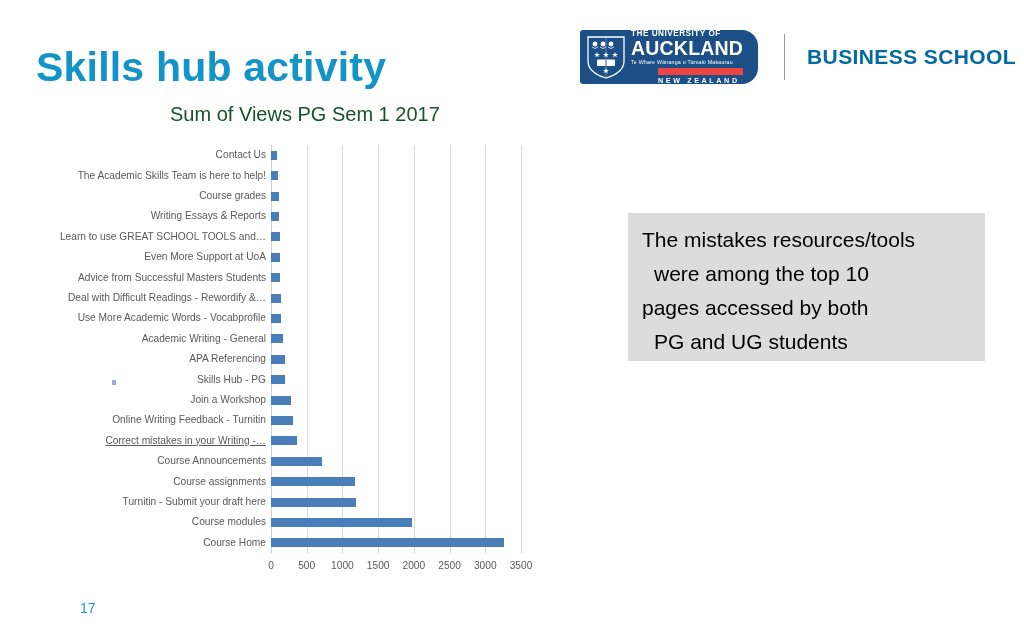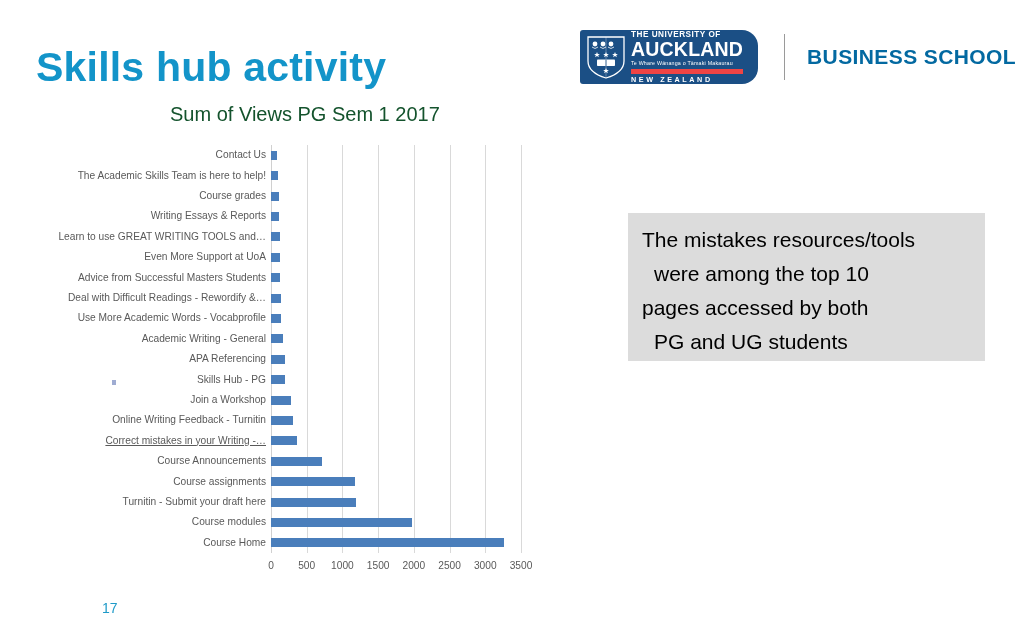--- a/index.html
+++ b/index.html
@@ -76,22 +76,23 @@
   .uoa-line3 {
     font-size: 5.3px;
     letter-spacing: 0.2px;
     margin-top: 2px;
   }
   .uoa-line4 {
     font-size: 7.2px;
     font-weight: bold;
     letter-spacing: 2.6px;
     margin-top: 2.5px;
-    border-top: 5px solid #ef4444;
+    border-top: 7px solid #ef4444;
     padding-top: 2px;
+    margin-left: 27px;
   }
   #logo-divider {
     width: 1px;
     height: 46px;
     background: #9a9a9a;
     margin: 0 22px 0 26px;
   }
   #business-school-text {
     font-size: 21px;
     font-weight: bold;
@@ -209,21 +210,21 @@
     line-height: 34px;
     white-space: nowrap;
   }
   .callout-line.indent {
     padding-left: 12px;
   }
 
   
   #page-number {
     position: absolute;
-    left: 102px;
+    left: 80px;
     top: 600px;
     font-size: 14px;
     color: #1E9AC8;
   }
 </style>
 </head>
 <body>
 
 <div id="slide-title">Skills hub activity</div>
 
@@ -263,21 +264,21 @@
 </div>
 
 <div id="chart-area">
   <div id="chart-title">Sum of Views PG Sem 1 2017</div>
   <div id="plot-wrapper">
     <div id="cat-labels">
         <div class="cat-label" style="top: 4.2px;">Contact Us</div>
         <div class="cat-label" style="top: 24.6px;">The Academic Skills Team is here to help!</div>
         <div class="cat-label" style="top: 45px;">Course grades</div>
         <div class="cat-label" style="top: 65.4px;">Writing Essays &amp; Reports</div>
-        <div class="cat-label" style="top: 85.8px;">Learn to use GREAT WRITING TOOLS and…</div>
+        <div class="cat-label" style="top: 85.8px;">Learn to use GREAT SCHOOL TOOLS and…</div>
         <div class="cat-label" style="top: 106.2px;">Even More Support at UoA</div>
         <div class="cat-label" style="top: 126.6px;">Advice from Successful Masters Students</div>
         <div class="cat-label" style="top: 147px;">Deal with Difficult Readings - Rewordify &amp;…</div>
         <div class="cat-label" style="top: 167.4px;">Use More Academic Words - Vocabprofile</div>
         <div class="cat-label" style="top: 187.8px;">Academic Writing - General</div>
         <div class="cat-label" style="top: 208.2px;">APA Referencing</div>
         <div class="cat-label" style="top: 228.6px;">Skills Hub - PG</div>
         <div class="cat-label" style="top: 249px;">Join a Workshop</div>
         <div class="cat-label" style="top: 269.4px;">Online Writing Feedback - Turnitin</div>
         <div class="cat-label" style="top: 289.8px; text-decoration: underline;">Correct mistakes in your Writing -…</div>

